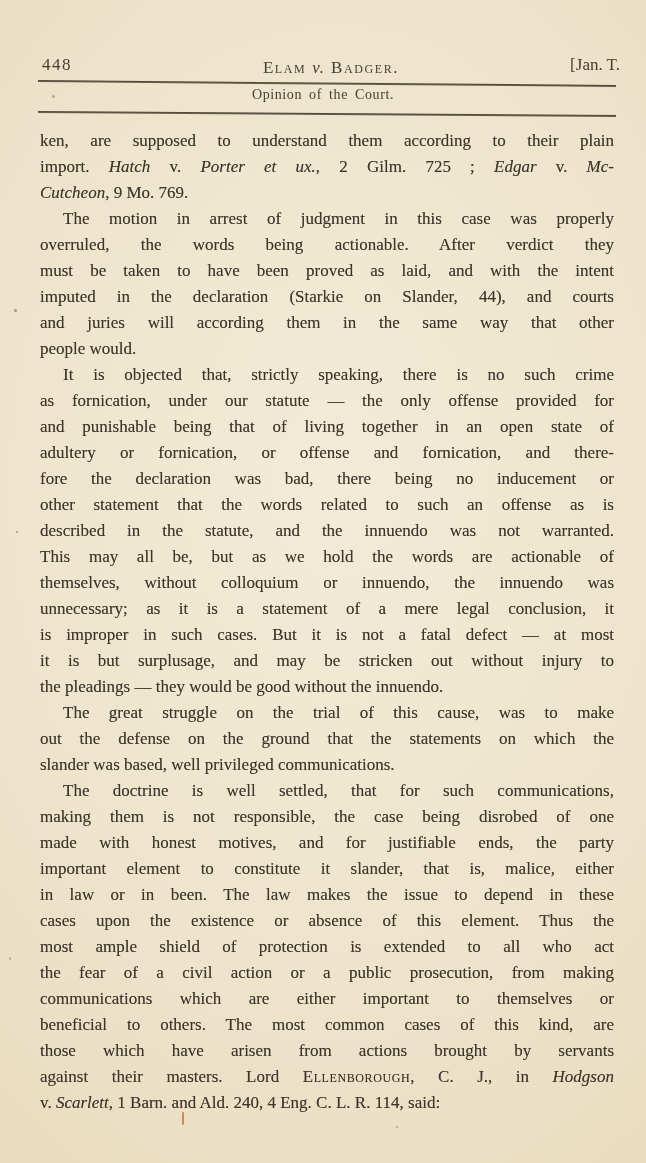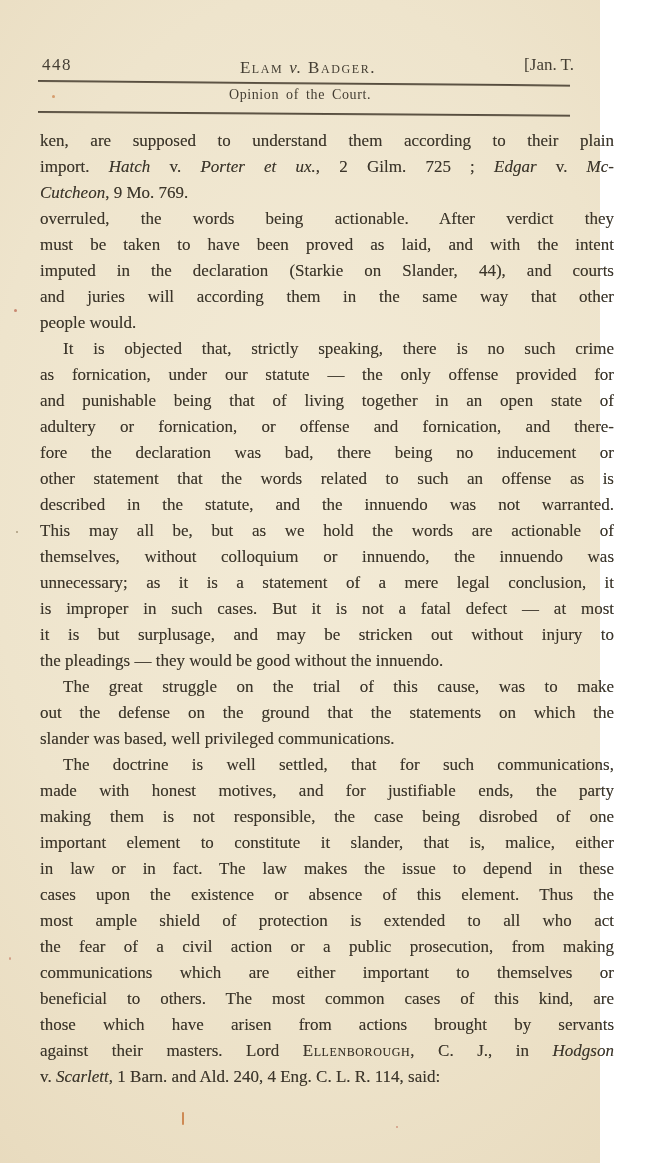--- a/index.html
+++ b/index.html
@@ -1,21 +1,21 @@
 <!DOCTYPE html>
 <html><head>
 <meta charset="utf-8">
 <style>
   html, body { margin: 0; padding: 0; }
   body {
     width: 646px; height: 1163px; overflow: hidden;
     font-family: "Liberation Serif", "DejaVu Serif", serif;
   }
   .page {
-    position: relative; width: 600px; height: 1163px;
+    position: relative; width: 646px; height: 1163px;
     background: radial-gradient(120% 95% at 52% 42%,
       #f3ebd7 0%, #eee4cc 45%, #e9dcc0 72%, #e0d0ae 100%);
     color: #3b352a;
   }
   .runhead {
     position: absolute; top: 54px; left: 42px; right: 26px; height: 22px;
     font-size: 17px; color: #443e33;
   }
   .rh-left { position: absolute; left: 0; top: 1px; letter-spacing: 1.5px; }
   .rh-center {
@@ -65,20 +65,21 @@
   </div>
 
   <div class="rule rule-top"></div>
   <div class="section-label">Opinion of the Court.</div>
   <div class="rule rule-bottom"></div>
 
   <div class="body-text">
       <div class="line"><span>ken, are supposed to understand them according to their plain</span></div>
       <div class="line"><span>import.  </span><span class="it">Hatch</span><span> v. </span><span class="it">Porter et ux.</span><span>, 2 Gilm. 725 ; </span><span class="it">Edgar</span><span> v. </span><span class="it">Mc-</span></div>
       <div class="line last"><span class="it">Cutcheon</span><span>, 9 Mo. 769.</span></div>
+      <div class="line indent"><span>The motion in arrest of judgment in this case was properly</span></div>
       <div class="line"><span>overruled, the words being actionable.  After verdict they</span></div>
       <div class="line"><span>must be taken to have been proved as laid, and with the intent</span></div>
       <div class="line"><span>imputed in the declaration (Starkie on Slander, 44), and courts</span></div>
       <div class="line"><span>and juries will according them in the same way that other</span></div>
       <div class="line last"><span>people would.</span></div>
       <div class="line indent"><span>It is objected that, strictly speaking, there is no such crime</span></div>
       <div class="line"><span>as fornication, under our statute — the only offense provided for</span></div>
       <div class="line"><span>and punishable being that of living together in an open state of</span></div>
       <div class="line"><span>adultery or fornication, or offense and fornication, and there-</span></div>
       <div class="line"><span>fore the declaration was bad, there being no inducement or</span></div>
@@ -87,24 +88,24 @@
       <div class="line"><span>This may all be, but as we hold the words are actionable of</span></div>
       <div class="line"><span>themselves, without colloquium or innuendo, the innuendo was</span></div>
       <div class="line"><span>unnecessary; as it is a statement of a mere legal conclusion, it</span></div>
       <div class="line"><span>is improper in such cases.  But it is not a fatal defect — at most</span></div>
       <div class="line"><span>it is but surplusage, and may be stricken out without injury to</span></div>
       <div class="line last"><span>the pleadings — they would be good without the innuendo.</span></div>
       <div class="line indent"><span>The great struggle on the trial of this cause, was to make</span></div>
       <div class="line"><span>out the defense on the ground that the statements on which the</span></div>
       <div class="line last"><span>slander was based, well privileged communications.</span></div>
       <div class="line indent"><span>The doctrine is well settled, that for such communications,</span></div>
+      <div class="line"><span>making them is not responsible, the case being disrobed of one</span></div>
       <div class="line"><span>made with honest motives, and for justifiable ends, the party</span></div>
-      <div class="line"><span>making them is not responsible, the case being disrobed of one</span></div>
       <div class="line"><span>important element to constitute it slander, that is, malice, either</span></div>
-      <div class="line"><span>in law or in fact.  The law makes the issue to depend in these</span></div>
+      <div class="line"><span>in law or in been.  The law makes the issue to depend in these</span></div>
       <div class="line"><span>cases upon the existence or absence of this element.  Thus the</span></div>
       <div class="line"><span>most ample shield of protection is extended to all who act</span></div>
       <div class="line"><span>the fear of a civil action or a public prosecution, from making</span></div>
       <div class="line"><span>communications which are either important to themselves or</span></div>
       <div class="line"><span>beneficial to others.  The most common cases of this kind, are</span></div>
       <div class="line"><span>those which have arisen from actions brought by servants</span></div>
       <div class="line"><span>against their masters.  Lord </span><span class="sc">Ellenborough</span><span>, C. J., in </span><span class="it">Hodgson</span></div>
       <div class="line last"><span>v. </span><span class="it">Scarlett</span><span>, 1 Barn. and Ald. 240, 4 Eng. C. L. R. 114, said:</span></div>
     </div>
 

